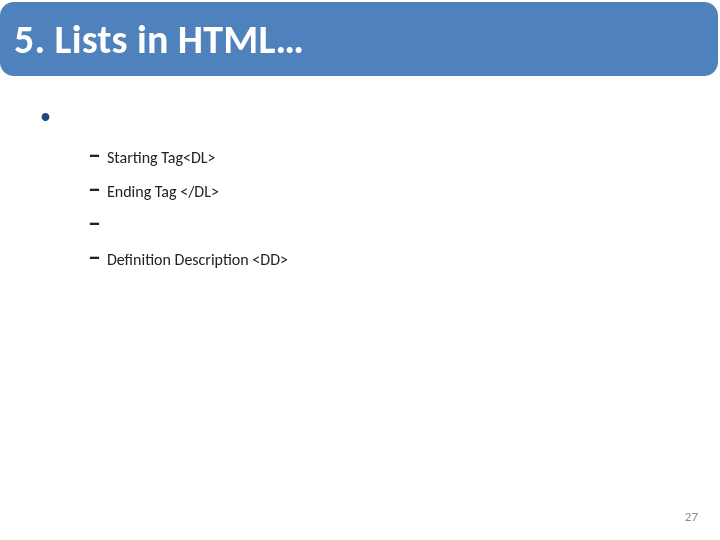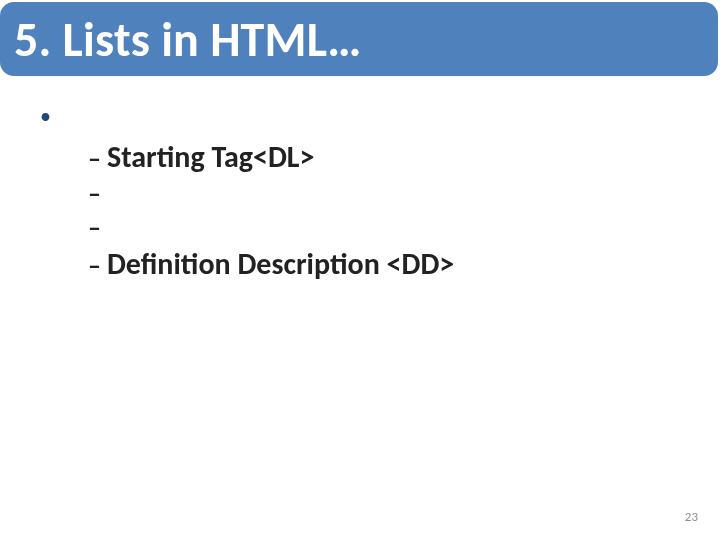--- a/index.html
+++ b/index.html
@@ -20,21 +20,21 @@
     height: 74px;
     background: #4f81bd;
     border-radius: 14px;
     display: flex;
     align-items: center;
     padding-left: 14px;
     box-sizing: border-box;
   }
   .title-text {
     color: #ffffff;
-    font-size: 48px;
+    font-size: 40px;
     font-weight: 700;
     letter-spacing: 0.2px;
   }
   .content {
     position: absolute;
     top: 100px;
     left: 30px;
     right: 30px;
   }
   .bullet-row {
@@ -66,22 +66,22 @@
     margin-bottom: 2px;
   }
   .dash {
     color: #222222;
     font-size: 26px;
     font-weight: 700;
     margin-right: 6px;
   }
   .sub-text {
     color: #222222;
-    font-size: 30px;
-    font-weight: 700;
+    font-size: 16px;
+    font-weight: 400;
   }
   .page-num {
     position: absolute;
     right: 22px;
     bottom: 16px;
     font-size: 13px;
     color: #8b8b8b;
   }
 </style>
 </head>
@@ -95,24 +95,25 @@
   <div class="bullet-row">
     <span class="bullet-dot">•</span>
   </div>
   <div class="sub-list">
     <div class="sub-row">
       <span class="dash">–</span>
       <span class="sub-text">Starting Tag&lt;DL&gt;</span>
     </div>
     <div class="sub-row">
       <span class="dash">–</span>
+      <span class="sub-text">Ending Tag &lt;/DL&gt;</span>
     </div>
     <div class="sub-row">
       <span class="dash">–</span>
     </div>
     <div class="sub-row">
       <span class="dash">–</span>
       <span class="sub-text">Definition Description &lt;DD&gt;</span>
     </div>
   </div>
 </div>
 
-<div class="page-num">23</div>
+<div class="page-num">27</div>
 
 </body></html>

